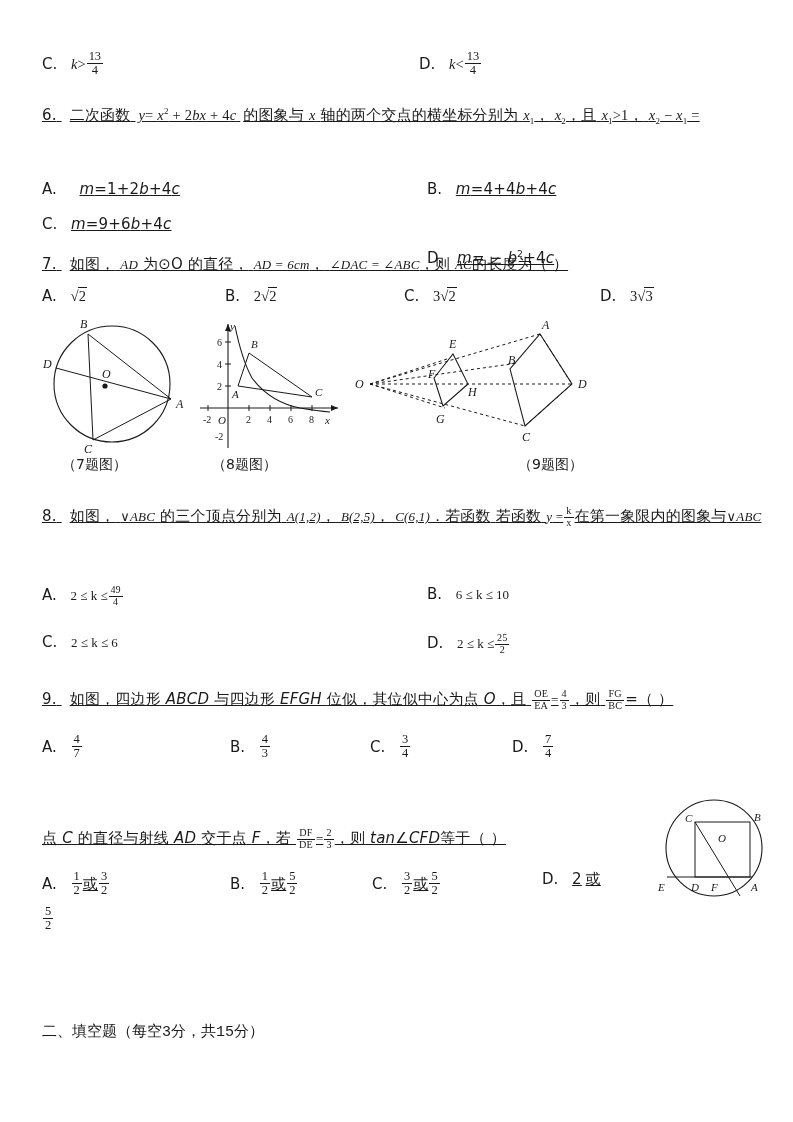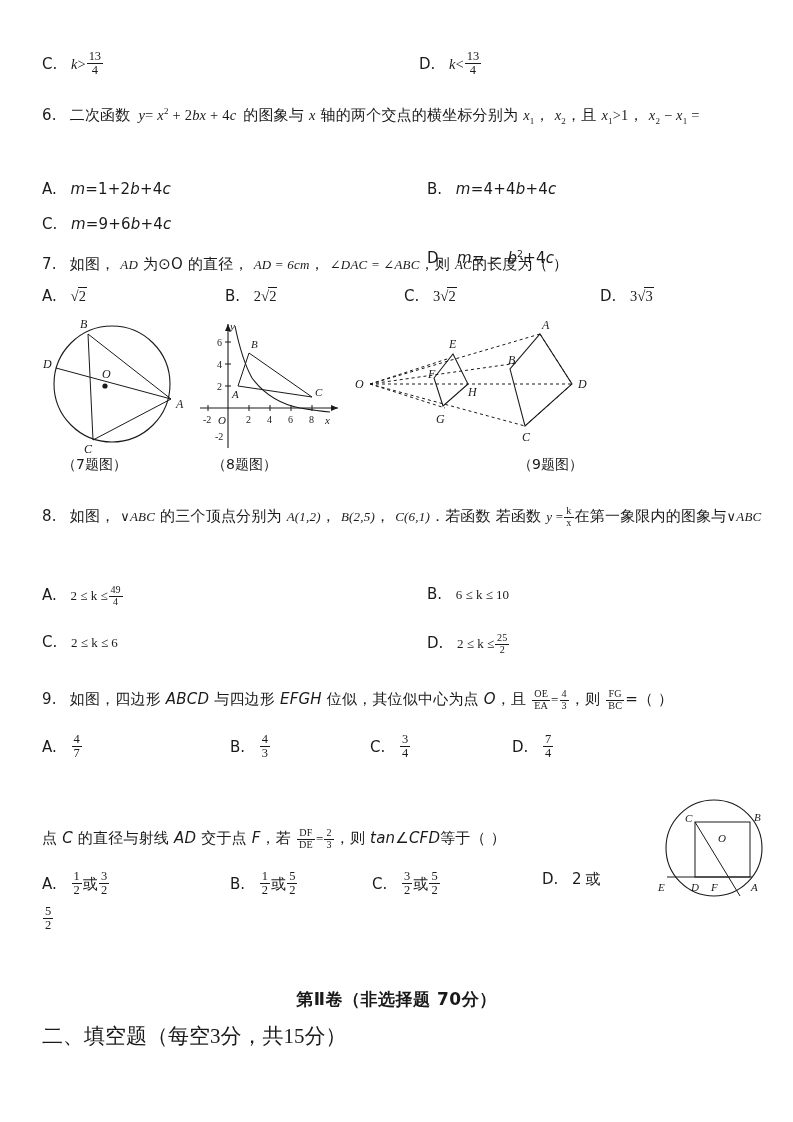--- a/index.html
+++ b/index.html
@@ -28,20 +28,21 @@
     left: 42px;
     width: 712px;
     font-size: 15.5px;
     line-height: 1.5;
     white-space: nowrap;
   }
   .cn {
     font-family: "DejaVu Sans", "Liberation Sans", sans-serif;
     font-size: 15px;
     letter-spacing: .2px;
+    text-decoration: underline;
   }
   .lbl {
     font-family: "DejaVu Sans", "Liberation Sans", sans-serif;
     font-size: 15px;
   }
   .math {
     font-family: "Liberation Serif", "DejaVu Serif", serif;
     font-size: 14.5px;
   }
   .small-math {
@@ -96,22 +97,22 @@
     left: 0; width: 793px;
     text-align: center;
     font-family: "DejaVu Sans", "Liberation Sans", sans-serif;
     font-weight: bold;
     font-size: 17px;
     letter-spacing: .5px;
   }
   .sect {
     position: absolute;
     left: 42px;
-    font-family: Liberation Serif, serif;
-    font-size: 21px;
+    font-family: Liberation Mono, monospace;
+    font-size: 15px;
     white-space: nowrap;
   }
   svg text {
     font-family: "Liberation Serif", "DejaVu Serif", serif;
     font-style: italic;
     fill: #1a1a1a;
   }
   svg text.up { font-style: normal; }
 </style>
 </head>
@@ -152,21 +153,21 @@
     <span class="math"><i>x</i><sub class="ix">1</sub></span><span>，</span>
     <span class="math"><i>x</i><sub class="ix">2</sub></span><span>，且</span>
     <span class="math"><i>x</i><sub class="ix">1</sub>&gt;1</span><span>，</span>
     <span class="math"><i>x</i><sub class="ix">2</sub> − <i>x</i><sub class="ix">1</sub> =</span>
   </div>
 
 
   <div class="opts2" style="top:180px;">
     <div class="o" style="left:0px;">
       <span class="lbl">A.</span>
-      <span class="cn" style="margin-left:10px;"><i>m</i>=1+2<i>b</i>+4<i>c</i></span>
+      <span class="cn" style="margin-left:19px;"><i>m</i>=1+2<i>b</i>+4<i>c</i></span>
     </div>
     <div class="o" style="left:385px;">
       <span class="lbl">B.</span>
       <span class="cn" style="margin-left:10px;"><i>m</i>=4+4<i>b</i>+4<i>c</i></span>
     </div>
   </div>
   <div class="opts2" style="top:215px;">
     <div class="o" style="left:0px;">
       <span class="lbl">C.</span>
       <span class="cn" style="margin-left:10px;"><i>m</i>=9+6<i>b</i>+4<i>c</i></span>
@@ -468,16 +469,15 @@
     </div>
   </div>
 
   <div class="row" style="top:905px;">
     <span class="math"><span class="frac">
       <span class="num">5</span>
       <span class="den">2</span>
     </span></span>
   </div>
 
-  <div class="partii" style="top:988px;">第Ⅱ卷（非选择题   70分）</div>
   <div class="sect" style="top:1022px;">二、填空题（每空3分，共15分）</div>
 
 </div>
 
 </body></html>

